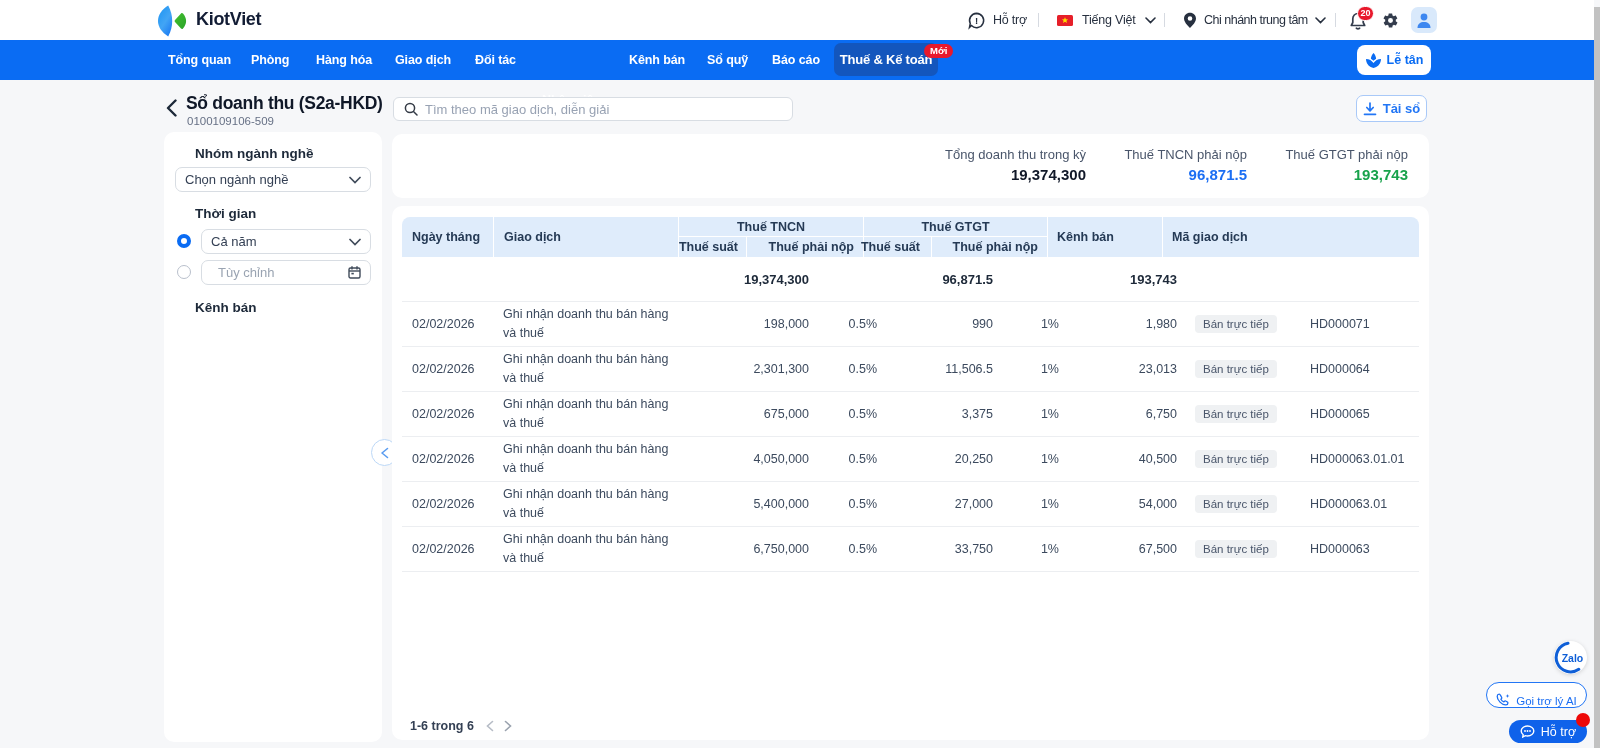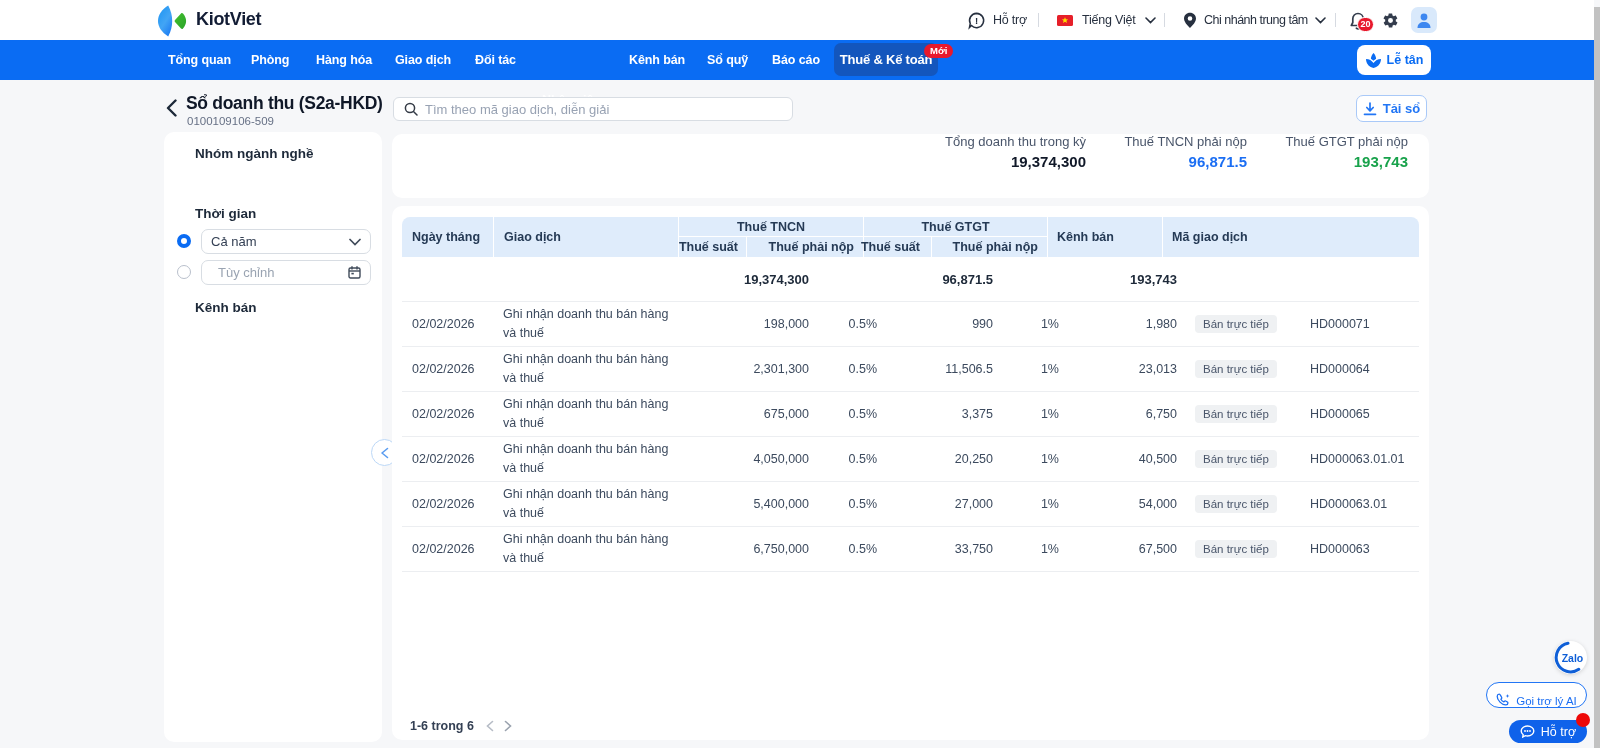--- a/index.html
+++ b/index.html
@@ -36,21 +36,21 @@
 .sb-label { position:absolute; left:11px; font-size:13.5px; font-weight:bold; color:#1d2939;padding-left:20px; }
 .sb-select { position:absolute; background:#fff; border:1px solid #d8dde3; border-radius:7px; height:25px; display:flex; align-items:center; justify-content:space-between; padding:0 9px; font-size:13px; color:#344054; }
 .radio { position:absolute; width:14px; height:14px; border-radius:50%; }
 .radio.on { border:4px solid #0a6cf3; background:#fff; }
 .radio.off { border:1.5px solid #b9c0cc; background:#fff; }
 #collapse { position:absolute; left:371px; top:439px; width:27px; height:27px; background:#fff; border:1px solid #bcd8f7; border-radius:50%; display:flex; align-items:center; justify-content:center; }
 
 
 #summary { position:absolute; left:392px; top:134px; width:1037px; height:64px; background:#fff; border-radius:10px; }
 .sum-col { position:absolute; top:0; text-align:right; }
-.sum-col .lbl { font-size:13px; color:#49556a; }
+.sum-col .lbl { font-size:13px; color:#49556a; margin-top:13px; }
 .sum-col .val { font-size:15px; font-weight:bold; color:#101828; margin-top:4px; }
 
 
 #tablecard { position:absolute; left:392px; top:206px; width:1037px; height:534px; background:#fff; border-radius:10px; }
 #tbl { position:absolute; left:10px; top:11px; width:1017px; }
 .c { flex:none; }
 .c1{width:91px;} .c2{width:185px;} .c3{width:139px;} .c4{width:68px;} .c5{width:117px;} .c6{width:68px;} .c7{width:116px;} .c8{width:115px;} .c9{width:118px;}
 #thead { height:40px; background:#dfecfb; color:#253a55; font-size:12.5px; font-weight:bold; display:flex; white-space:nowrap; border-radius:8px 8px 0 0; }
 .hsep { border-left:1.5px solid #fff; }
 #thead .single { display:flex; align-items:center; height:40px; }
@@ -119,21 +119,21 @@
   <span>Chi nhánh trung tâm</span>
   <svg width="11" height="7" viewBox="0 0 11 7">
       <path d="M1 1 L5.5 5.5 L10 1" fill="none" stroke="#27303f" stroke-width="1.6" stroke-linecap="round"></path>
     </svg>
 </div>
 <div class="tb-sep" style="left:1335px;"></div>
 <svg class="abs" style="left:1349px; top:12px;" width="18" height="19" viewBox="0 0 18 19">
     <path d="M9 1.5 C6 1.5 3.8 3.8 3.8 6.8 L3.8 10.5 L2.3 13.5 L15.7 13.5 L14.2 10.5 L14.2 6.8 C14.2 3.8 12 1.5 9 1.5 Z" fill="none" stroke="#333c4c" stroke-width="1.7" stroke-linejoin="round"></path>
     <path d="M7 15.6 a2.2 2.2 0 0 0 4 0" fill="none" stroke="#333c4c" stroke-width="1.7"></path>
   </svg>
-<div class="abs" style="left:1357px; top:17px; min-width:17px; height:15px; background:#e8192c; border:1.5px solid #fff; border-radius:9px; color:#fff; font-size:9px; font-weight:bold; text-align:center; line-height:13px; padding:0 2px;">20</div>
+<div class="abs" style="left:1357px; top:6px; min-width:17px; height:15px; background:#e8192c; border:1.5px solid #fff; border-radius:9px; color:#fff; font-size:9px; font-weight:bold; text-align:center; line-height:13px; padding:0 2px;">20</div>
 <svg class="abs" style="left:1382px; top:12px;" width="17" height="17" viewBox="0 0 24 24">
     <path fill="#333c4c" d="M19.4 13 c0-.3.1-.7.1-1 s0-.7-.1-1 l2.1-1.7 c.2-.2.2-.4.1-.6 l-2-3.5 c-.1-.2-.4-.3-.6-.2 l-2.5 1 c-.5-.4-1.1-.7-1.7-1 l-.4-2.6 c0-.2-.2-.4-.5-.4 h-4 c-.2 0-.4.2-.5.4 l-.4 2.6 c-.6.2-1.2.6-1.7 1 l-2.5-1 c-.2-.1-.5 0-.6.2 l-2 3.5 c-.1.2-.1.5.1.6 L4.6 11 c0 .3-.1.7-.1 1 s0 .7.1 1 l-2.1 1.7 c-.2.2-.2.4-.1.6 l2 3.5 c.1.2.4.3.6.2 l2.5-1 c.5.4 1.1.7 1.7 1 l.4 2.6 c0 .2.2.4.5.4 h4 c.2 0 .4-.2.5-.4 l.4-2.6 c.6-.2 1.2-.6 1.7-1 l2.5 1 c.2.1.5 0 .6-.2 l2-3.5 c.1-.2.1-.5-.1-.6 L19.4 13 Z M12 15.5 A3.5 3.5 0 1 1 12 8.5 A3.5 3.5 0 0 1 12 15.5 Z"></path>
   </svg>
 <div class="abs" style="left:1411px; top:7px; width:26px; height:26px; background:#d9e9fb; border-radius:7px;">
   <svg width="26" height="26" viewBox="0 0 26 26">
       <circle cx="13" cy="10" r="3.4" fill="#3d87f0"></circle>
       <path d="M6.5 21 C6.5 16.8 9.4 15 13 15 C16.6 15 19.5 16.8 19.5 21 Z" fill="#3d87f0"></path>
     </svg>
 </div>
 
@@ -174,20 +174,26 @@
   <svg width="14" height="14" viewBox="0 0 14 14">
       <path d="M7 1 L7 8.5 M3.8 5.5 L7 8.8 L10.2 5.5" fill="none" stroke="#2276f5" stroke-width="1.7" stroke-linecap="round" stroke-linejoin="round"></path>
       <path d="M1.5 12.3 L12.5 12.3" stroke="#2276f5" stroke-width="1.7" stroke-linecap="round"></path>
     </svg>
   <span>Tải sổ</span>
 </div>
 
 <div id="sidebar">
   <div class="sb-label" style="top:145px;">&nbsp;</div>
   <div class="sb-label" style="left:11px; top:14px;">Nhóm ngành nghề</div>
+  <div class="sb-select" style="left:11px; top:35px; width:196px;">
+    <span>Chọn ngành nghề</span>
+    <svg width="12" height="8" viewBox="0 0 12 8">
+        <path d="M1 1.5 L6 6.5 L11 1.5" fill="none" stroke="#404b5a" stroke-width="1.7" stroke-linecap="round"></path>
+      </svg>
+  </div>
   <div class="sb-label" style="left:11px; top:74px;">Thời gian</div>
   <div class="radio on" style="left:13px; top:102px;"></div>
   <div class="sb-select" style="left:37px; top:97px; width:170px;">
     <span>Cả năm</span>
     <svg width="12" height="8" viewBox="0 0 12 8">
         <path d="M1 1.5 L6 6.5 L11 1.5" fill="none" stroke="#404b5a" stroke-width="1.7" stroke-linecap="round"></path>
       </svg>
   </div>
   <div class="radio off" style="left:13px; top:133px;"></div>
   <div class="sb-select" style="left:37px; top:128px; width:170px;padding-left:16px;">

